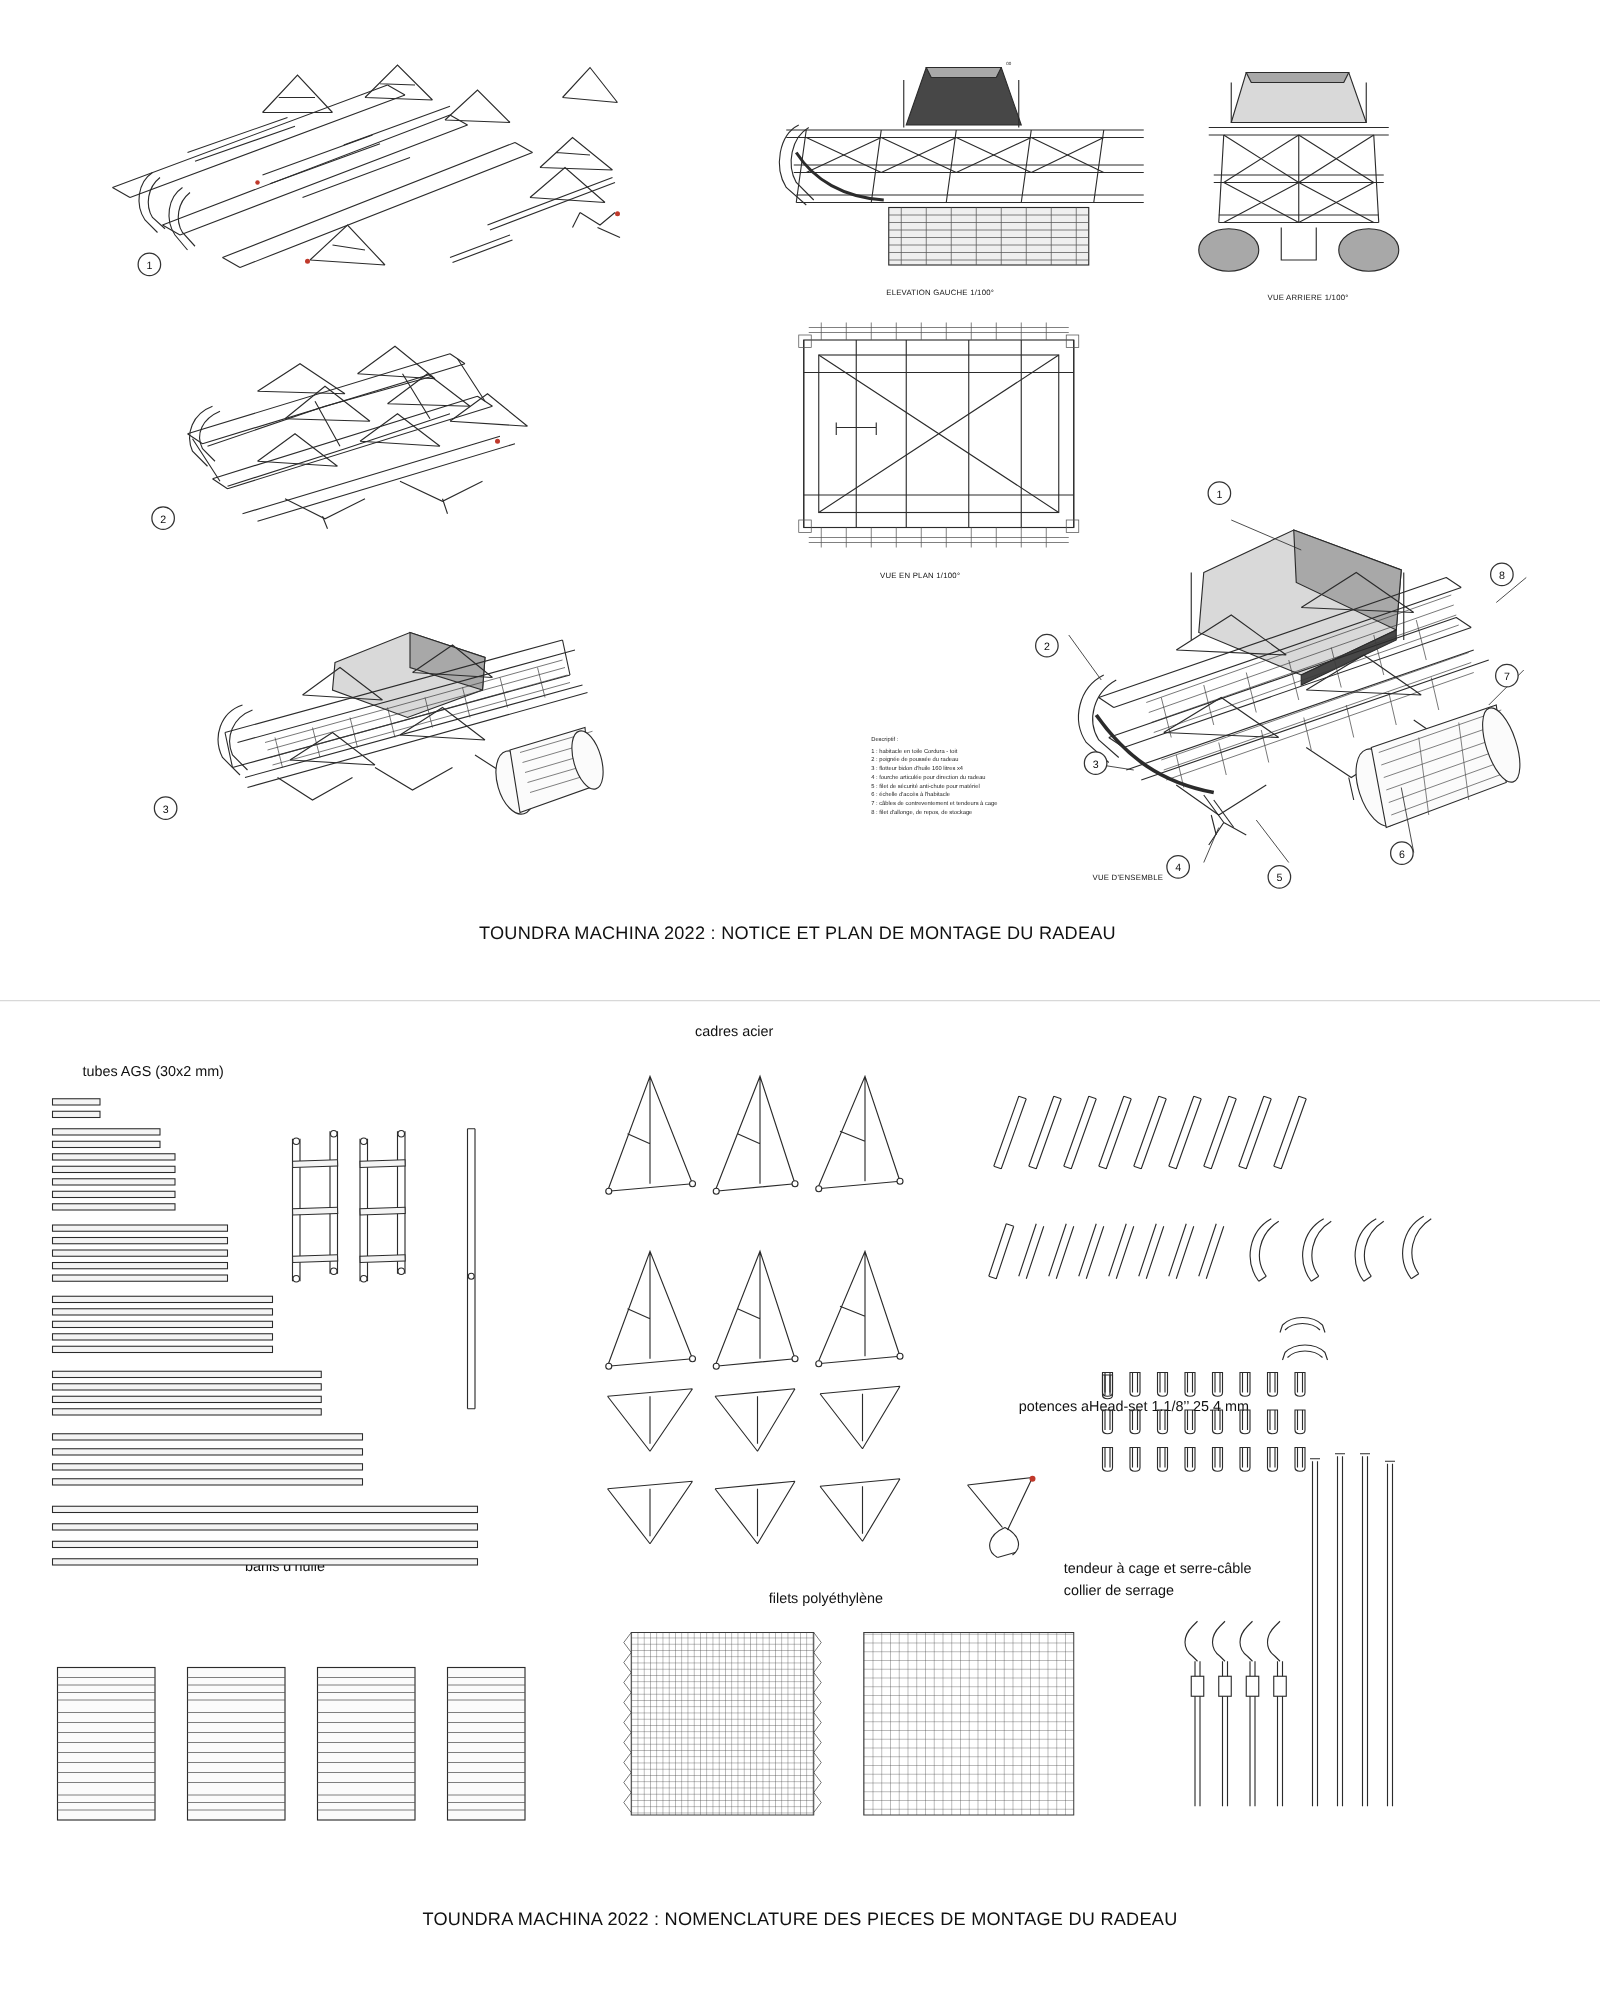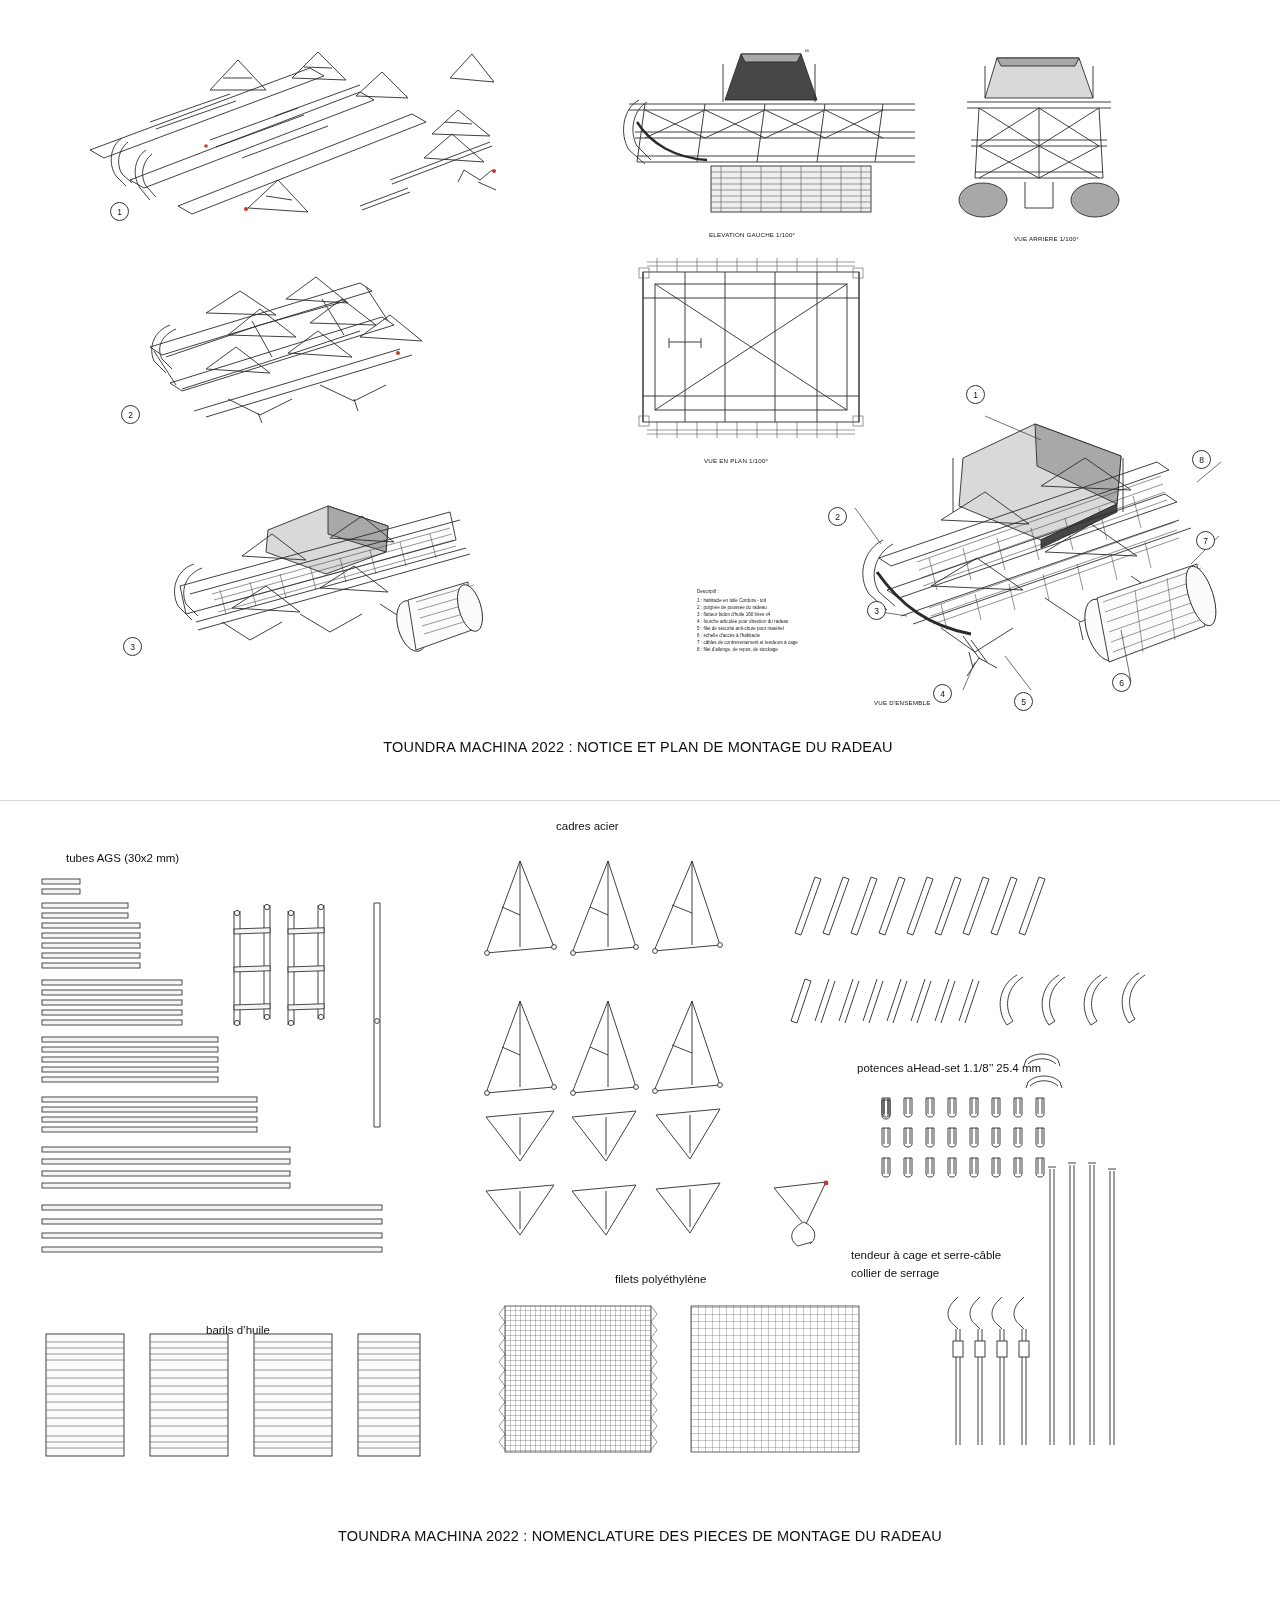--- a/index.html
+++ b/index.html
@@ -298,25 +298,25 @@
   <div class="callout" style="left:1196px;top:531px;">7</div>
   <div class="callout" style="left:1192px;top:450px;">8</div>
   <div class="lbl-small" style="left:874px;top:699px;">VUE D'ENSEMBLE</div>
 
   <div class="caption title-main" style="left:0;top:739px;width:1276px;">TOUNDRA MACHINA  2022 :   NOTICE ET PLAN DE MONTAGE DU RADEAU</div>
 
   <div class="divider" style="top:800px;"></div>
 
   <div class="lbl" style="left:66px;top:852px;">tubes AGS (30x2 mm)</div>
   <div class="lbl" style="left:556px;top:820px;">cadres acier</div>
-  <div class="lbl" style="left:815px;top:1062px;margin-left:42px;">potences aHead-set 1.1/8’’ 25.4 mm</div>
+  <div class="lbl" style="left:815px;top:1120px;">potences aHead-set 1.1/8’’ 25.4 mm</div>
   <div class="lbl" style="left:851px;top:1249px;text-align:center;">tendeur à cage et serre-câble</div>
   <div class="lbl" style="left:851px;top:1267px;">collier de serrage</div>
   <div class="lbl" style="left:615px;top:1273px;">filets polyéthylène</div>
-  <div class="lbl" style="left:196px;top:1324px;margin-left:10px;">barils d’huile</div>
+  <div class="lbl" style="left:196px;top:1248px;">barils d’huile</div>
 
   <div class="panel" style="left:38px;top:875px;width:360px;height:420px;">
     <svg width="360" height="420" viewBox="0 0 360 420">
       <g>
         <rect class="tube" x="4" y="4" width="38" height="5"></rect>
         <rect class="tube" x="4" y="14" width="38" height="5"></rect>
         <rect class="tube" x="4" y="28" width="86" height="5"></rect>
         <rect class="tube" x="4" y="38" width="86" height="5"></rect>
         <rect class="tube" x="4" y="48" width="98" height="5"></rect>
         <rect class="tube" x="4" y="58" width="98" height="5"></rect>

